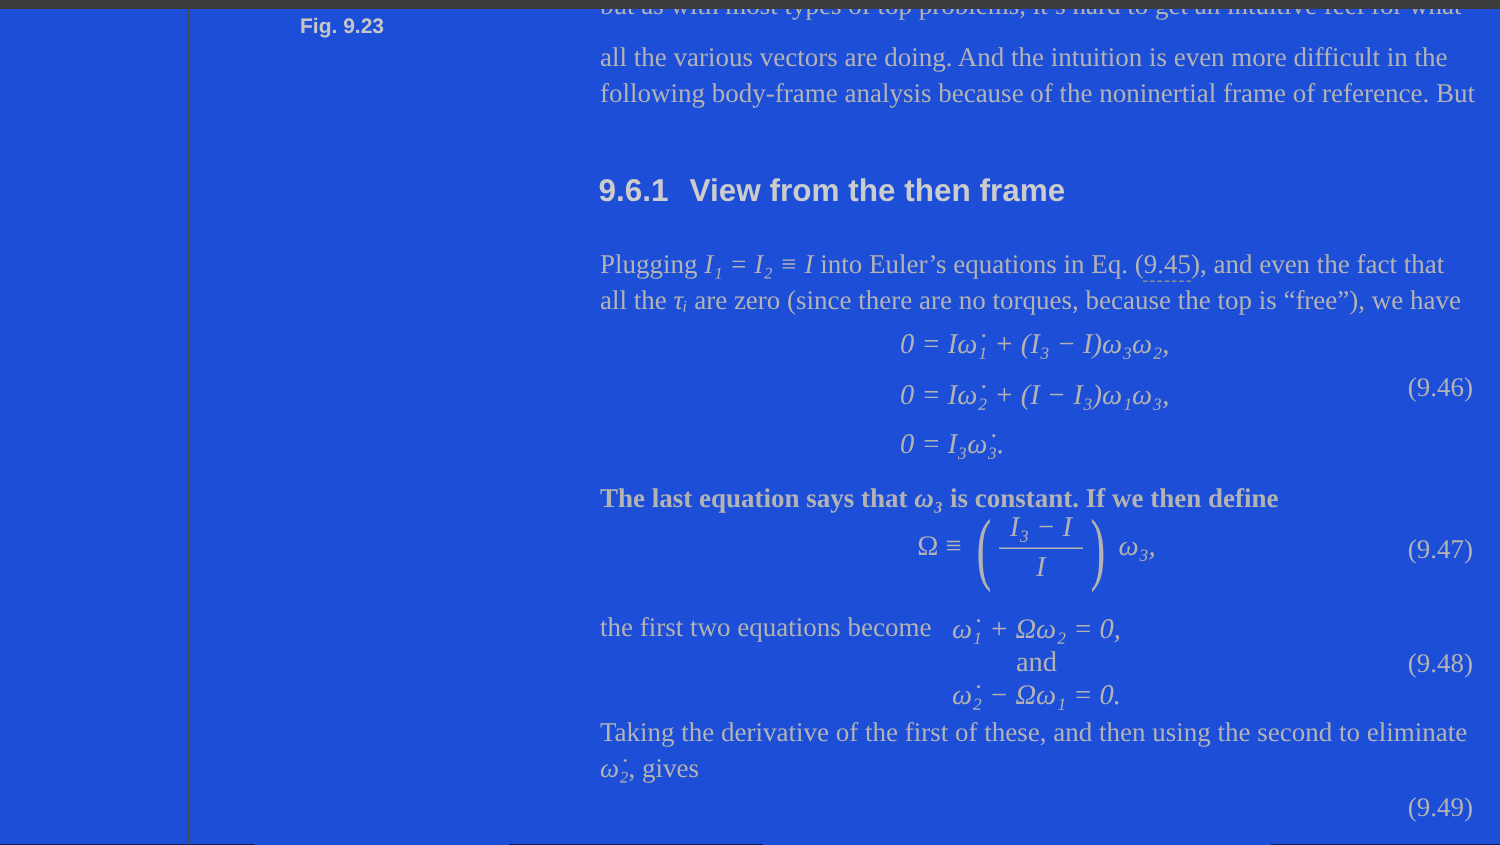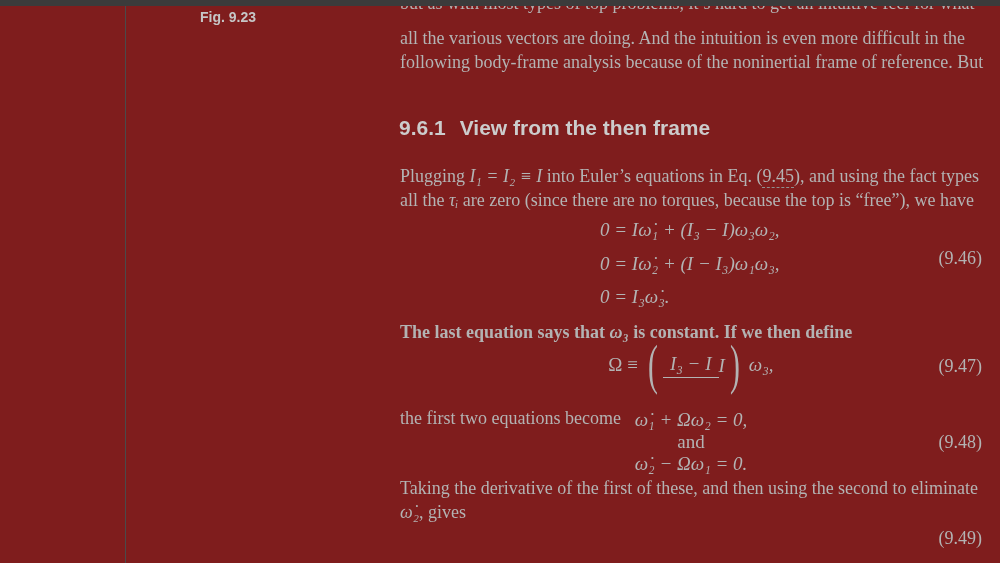--- a/index.html
+++ b/index.html
@@ -1,16 +1,16 @@
 <!DOCTYPE html>
 <html><head>
 <meta charset="utf-8">
 <style>
   html,body{margin:0;padding:0;background:#000;}
-  .screen{position:relative;width:1000px;height:563px;background:#7f1d1d;overflow:hidden;
+  .screen{position:relative;width:1000px;height:563px;background:#1d4ed8;overflow:hidden;
           font-family:"Liberation Serif","DejaVu Serif",serif;color:#b3b3b3;}
   .topbar{position:absolute;left:0;top:0;width:1000px;height:6px;background:#3b3b3b;z-index:9;}
   .vline{position:absolute;left:125px;top:0;width:1px;height:563px;background:#4a4a4a;}
   .figlabel{position:absolute;left:200px;top:9px;font-family:"Liberation Sans","DejaVu Sans",sans-serif;
             font-weight:bold;font-size:14px;color:#c6c6c6;}
   .tline{white-space:nowrap;font-size:18px;line-height:24px;}
   .col{position:absolute;left:400px;width:582px;margin-top:11px;}
   .clipped{position:absolute;left:400px;top:-8px;line-height:22px;z-index:1;}
   .p1{top:15px;}
   .heading{position:absolute;left:399px;top:116px;font-family:"Liberation Sans","DejaVu Sans",sans-serif;
@@ -23,21 +23,21 @@
   .eq46{left:600px;top:213px;line-height:33.5px;white-space:nowrap;}
   .eqnum{position:absolute;right:18px;font-size:18px;font-style:normal;color:#b3b3b3;white-space:nowrap;}
   .n46{top:248px;} .n47{top:356px;} .n48{top:432px;} .n49{top:528px;}
   .p3{top:309px;font-weight:bold;}
   .eqrow{position:absolute;left:400px;width:582px;display:flex;justify-content:center;align-items:center;
          font-style:italic;font-size:19px;white-space:nowrap;}
   .eq47{top:336px;height:58px;}
   .upright{font-style:normal;}
   .bigparen{display:inline-block;font-style:normal;font-size:54px;line-height:56px;
             transform:scaleX(0.55);color:#b3b3b3;}
-  .frac{display:inline-flex;flex-direction:row;align-items:center;margin:0 1px;line-height:22px;}
+  .frac{display:inline-flex;flex-direction:column;align-items:center;margin:0 1px;line-height:22px;}
   .frac .fnum{padding:0 7px 2px 7px;border-bottom:1px solid #b3b3b3;}
   .frac .fden{padding-top:2px;}
   .lhs47{margin-right:6px;}
   .rhs47{margin-left:5px;}
   .p4{top:395px;}
   .eq48{top:430px;height:24px;flex-direction:column;}
   .conj{font-style:normal;margin:0 15px;}
   .p5{top:465px;}
   .eq49{top:524px;height:24px;}
 </style>
@@ -56,21 +56,21 @@
     <div class="tline">all the various vectors are doing. And the intuition is even more difficult in the</div>
     <div class="tline">following body-frame analysis because of the noninertial frame of reference. But</div>
   </div>
 
   <div class="heading">
     <span class="hnum">9.6.1</span><span>View from the then frame</span>
   </div>
 
   <div class="col p2">
     <div class="tline">
-      <span>Plugging </span><span class="mi">I₁ = I₂ ≡ I</span><span> into Euler’s equations in Eq. (</span><span class="eqlink">9.45</span><span>), and using the fact types</span>
+      <span>Plugging </span><span class="mi">I₁ = I₂ ≡ I</span><span> into Euler’s equations in Eq. (</span><span class="eqlink">9.45</span><span>), and even the fact that</span>
     </div>
     <div class="tline">
       <span>all the </span><span class="mi">τᵢ</span><span> are zero (since there are no torques, because the top is “free”), we have</span>
     </div>
   </div>
 
   <div class="eqblock eq46">
     <div>0 = Iω̇₁ + (I₃ − I)ω₃ω₂,</div>
     <div>0 = Iω̇₂ + (I − I₃)ω₁ω₃,</div>
     <div>0 = I₃ω̇₃.</div>

